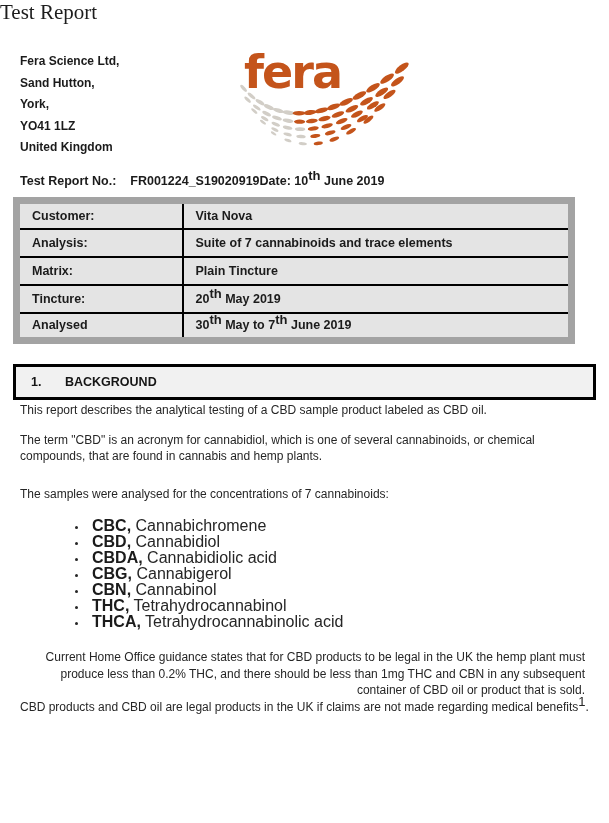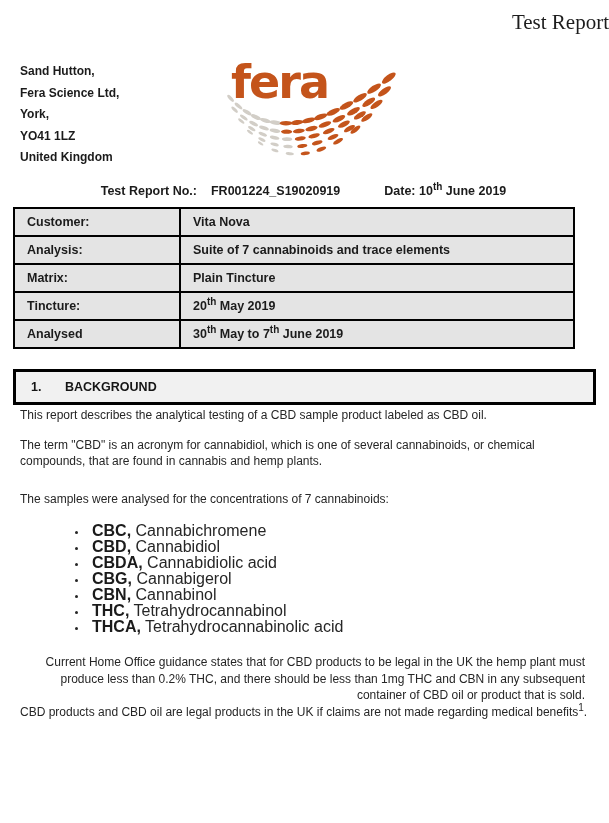--- a/index.html
+++ b/index.html
@@ -2,41 +2,41 @@
 <html style="--brand-orange: #c4541b; --table-bg: #e4e4e4; --section-bg: #f1f1f1;"><head>
 <meta charset="utf-8">
 <style>
   * { margin:0; padding:0; box-sizing:border-box; }
   html,body { background:#ffffff; }
   .page {
     position:relative; width:609px; height:823px; background:#fff;
     font-family:"Liberation Sans", sans-serif; color:#222; overflow:hidden;
   }
   .doc-title {
-    padding-top:10px; text-align:right;
+    text-align:left;
     font-family:"Liberation Serif", serif; font-size:21px; color:#1d1d1d;
   }
   .header { position:relative; height:113px; margin-top:26px; }
   .address { margin-left:20px; font-weight:bold; font-size:12px; line-height:21.5px; color:#1b1b1b; }
-  .logo { position:absolute; left:224px; top:4px; width:178px; height:100px; }
+  .logo { position:absolute; left:237px; top:4px; width:178px; height:100px; }
   .logo svg { position:absolute; left:0; top:0; }
   .logo-word {
     position:absolute; left:7px; top:-6px; z-index:2;
     font-family:"DejaVu Sans", sans-serif; font-weight:bold; font-size:46px;
     letter-spacing:-2px; color:var(--brand-orange,#c4541b); line-height:1;
   }
   .report-line {
-    display:flex; justify-content:center; align-items:baseline;
-    margin:10px 22px 0 20px; font-weight:bold; font-size:12.5px; color:#1b1b1b;gap:44px;
+    display:flex; justify-content:flex-start; align-items:baseline;
+    margin:10px 22px 0 20px; font-weight:bold; font-size:12.5px; color:#1b1b1b;
   }
   .report-no-value { margin-left:14px; }
-  sup { font-size:10px; vertical-align:super; line-height:0; }
+  sup { font-size:13px; vertical-align:super; line-height:0; }
   .info-table {
     border-collapse:collapse; margin:9px 0 0 13px; width:562px;
-    border:1px solid #a3a3a3;
+    border:7px solid #a3a3a3;
   }
   .info-table td {
     border:2px solid #000; background:var(--table-bg,#e4e4e4);
     font-weight:bold; font-size:12.5px; color:#1b1b1b;
     height:28px; vertical-align:middle; padding:0 4px 0 12px;
   }
   .info-table td.lbl { width:166px; }
   .section-heading {
     margin:20px 13px 0 13px; border:3px solid #000;
     background:var(--section-bg,#f1f1f1);
@@ -60,22 +60,22 @@
 </style>
 </head>
 <body>
 
 <div class="page">
 
   <div class="doc-title">Test Report</div>
 
   <div class="header">
     <div class="address">
+      <div>Fera Science Ltd,</div>
       <div>Sand Hutton,</div>
-      <div>Fera Science Ltd,</div>
       <div>York,</div>
       <div>YO41 1LZ</div>
       <div>United Kingdom</div>
     </div>
     <div class="logo">
       <svg id="swoosh" width="178" height="100" viewBox="0 0 178 100">
           <ellipse rx="4.49" ry="1.68" transform="translate(6.6 33.3) rotate(47.4)" fill="#d2cec7"></ellipse>
           <ellipse rx="4.76" ry="1.79" transform="translate(14.5 41.0) rotate(40.3)" fill="#d2cec7"></ellipse>
           <ellipse rx="5.04" ry="1.89" transform="translate(23.0 47.2) rotate(32.5)" fill="#d2cec7"></ellipse>
           <ellipse rx="5.31" ry="1.99" transform="translate(31.9 52.1) rotate(24.2)" fill="#d2cec7"></ellipse>

